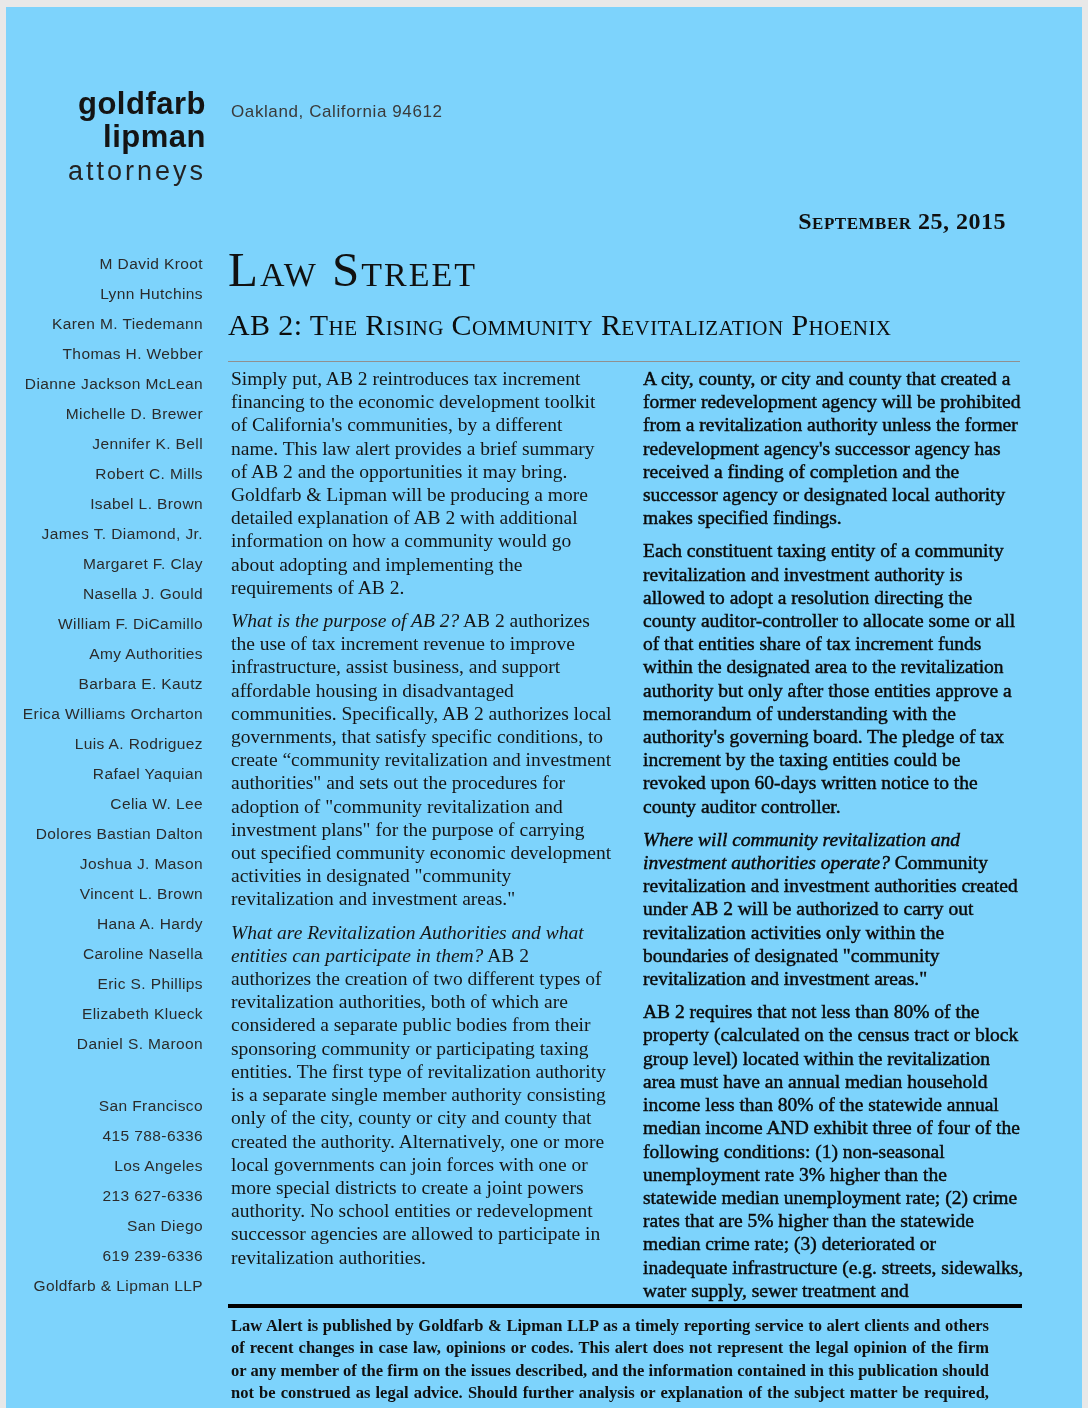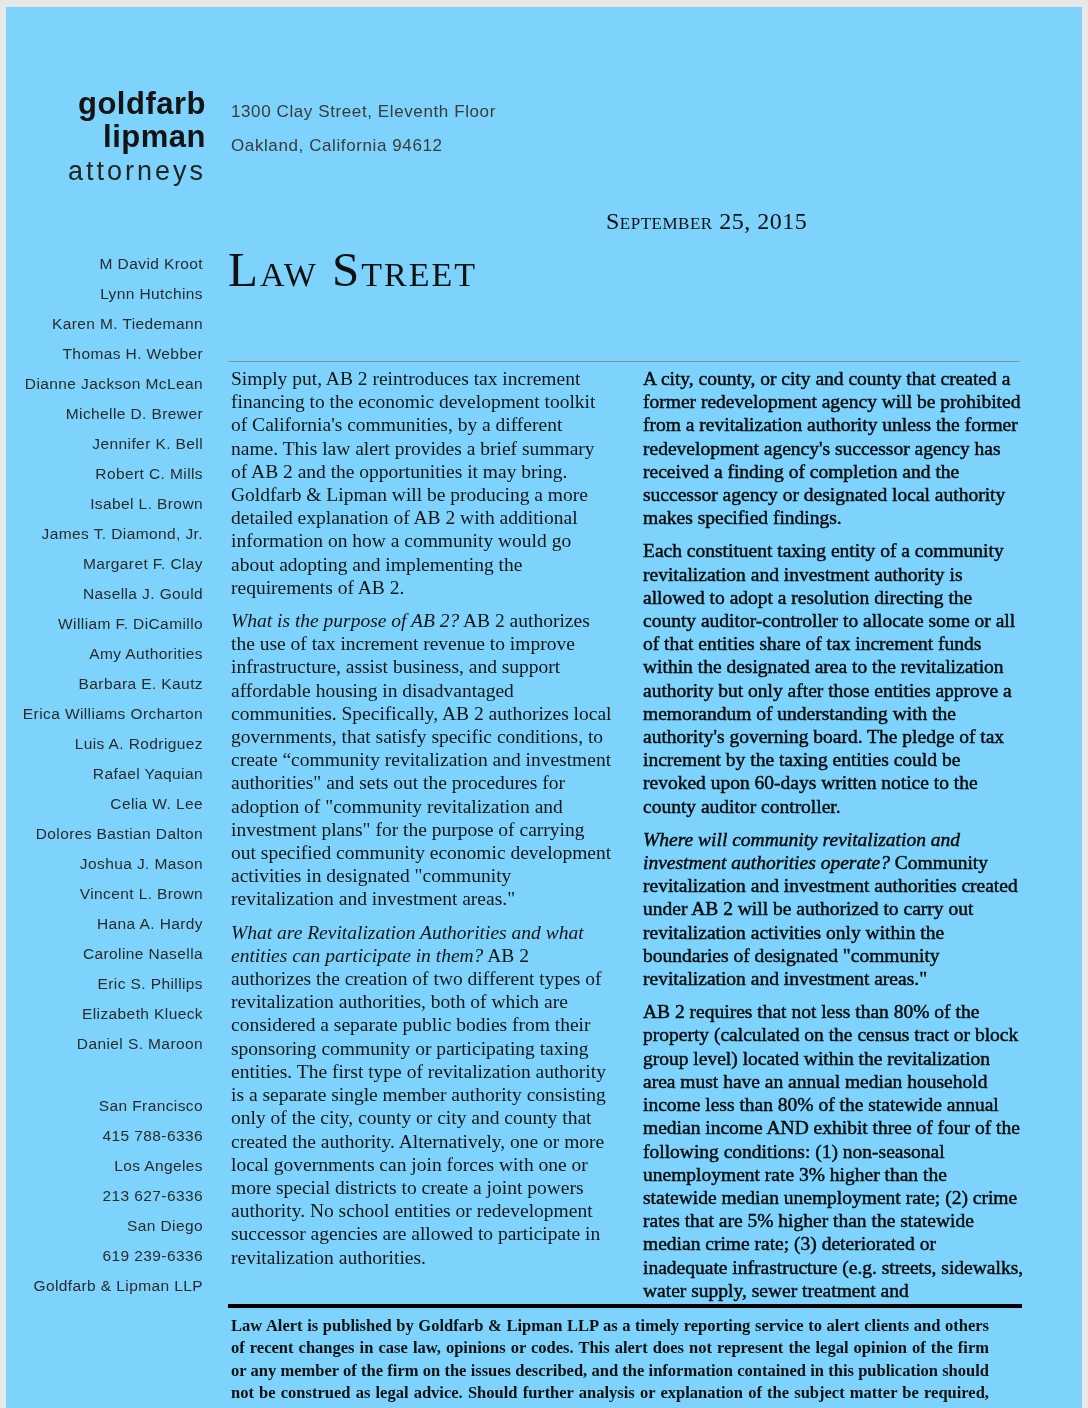--- a/index.html
+++ b/index.html
@@ -17,22 +17,22 @@
   .logo-light  { font-size:27px; font-weight:normal; line-height:36px; letter-spacing:3px; color:#232323; }
   
   .address {
     position:absolute; left:225px; top:88px;
     font-family:"Liberation Sans", sans-serif; font-size:17px;
     letter-spacing:0.6px; color:#3a3a3a;
   }
   .address div { line-height:33.5px; }
   
   .pub-date {
-    position:absolute; top:201px; left:600px; width:400px; text-align:left;
-    font-variant:small-caps; font-weight:normal; font-size:24px; color:#101010;
+    position:absolute; top:201px; left:600px; width:400px; text-align:right;
+    font-variant:small-caps; font-weight:bold; font-size:24px; color:#101010;
     letter-spacing:0.5px;
   }
   
   .page-title {
     position:absolute; left:222px; top:238px; line-height:1;
     font-variant:small-caps; font-size:49px; letter-spacing:2px; color:#111;
   }
   .page-subtitle {
     position:absolute; left:222px; top:303px; line-height:1;
     font-variant:small-caps; font-size:30px; letter-spacing:0.4px; color:#0d0d0d;
@@ -72,27 +72,27 @@
 
 <div id="page">
 
   <div class="logo">
     <div class="logo-strong">goldfarb</div>
     <div class="logo-strong">lipman</div>
     <div class="logo-light">attorneys</div>
   </div>
 
   <div class="address">
-    <div>1300 Clay Street, Eleventh Floor</div>
     <div>Oakland, California  94612</div>
   </div>
 
   <div class="pub-date">September 25, 2015</div>
 
   <div class="page-title">Law Street</div>
+  <div class="page-subtitle">AB 2: The Rising Community Revitalization Phoenix</div>
   <div class="subtitle-rule"></div>
 
   <div class="sidebar">
     <div>
         <div class="line">M David Kroot</div>
         <div class="line">Lynn Hutchins</div>
         <div class="line">Karen M. Tiedemann</div>
         <div class="line">Thomas H. Webber</div>
         <div class="line">Dianne Jackson McLean</div>
         <div class="line">Michelle D. Brewer</div>

